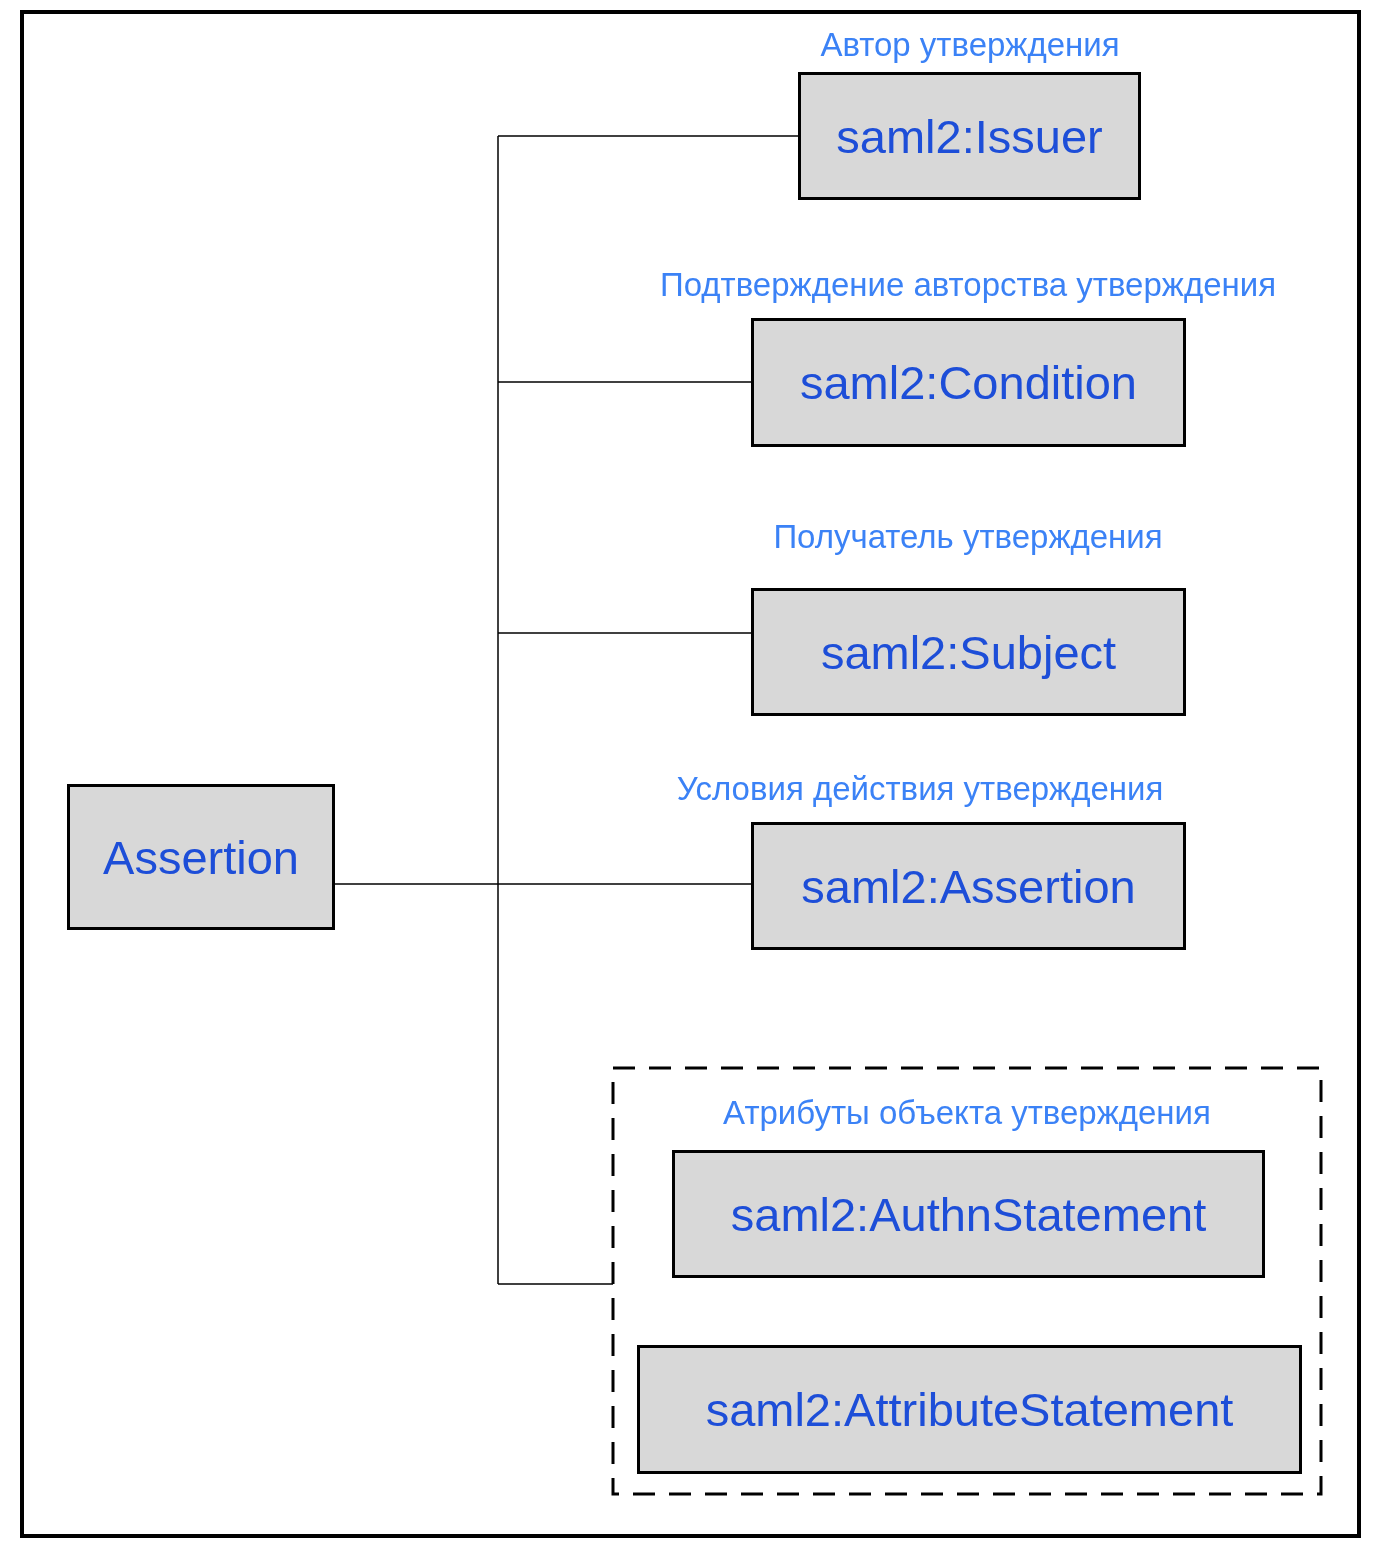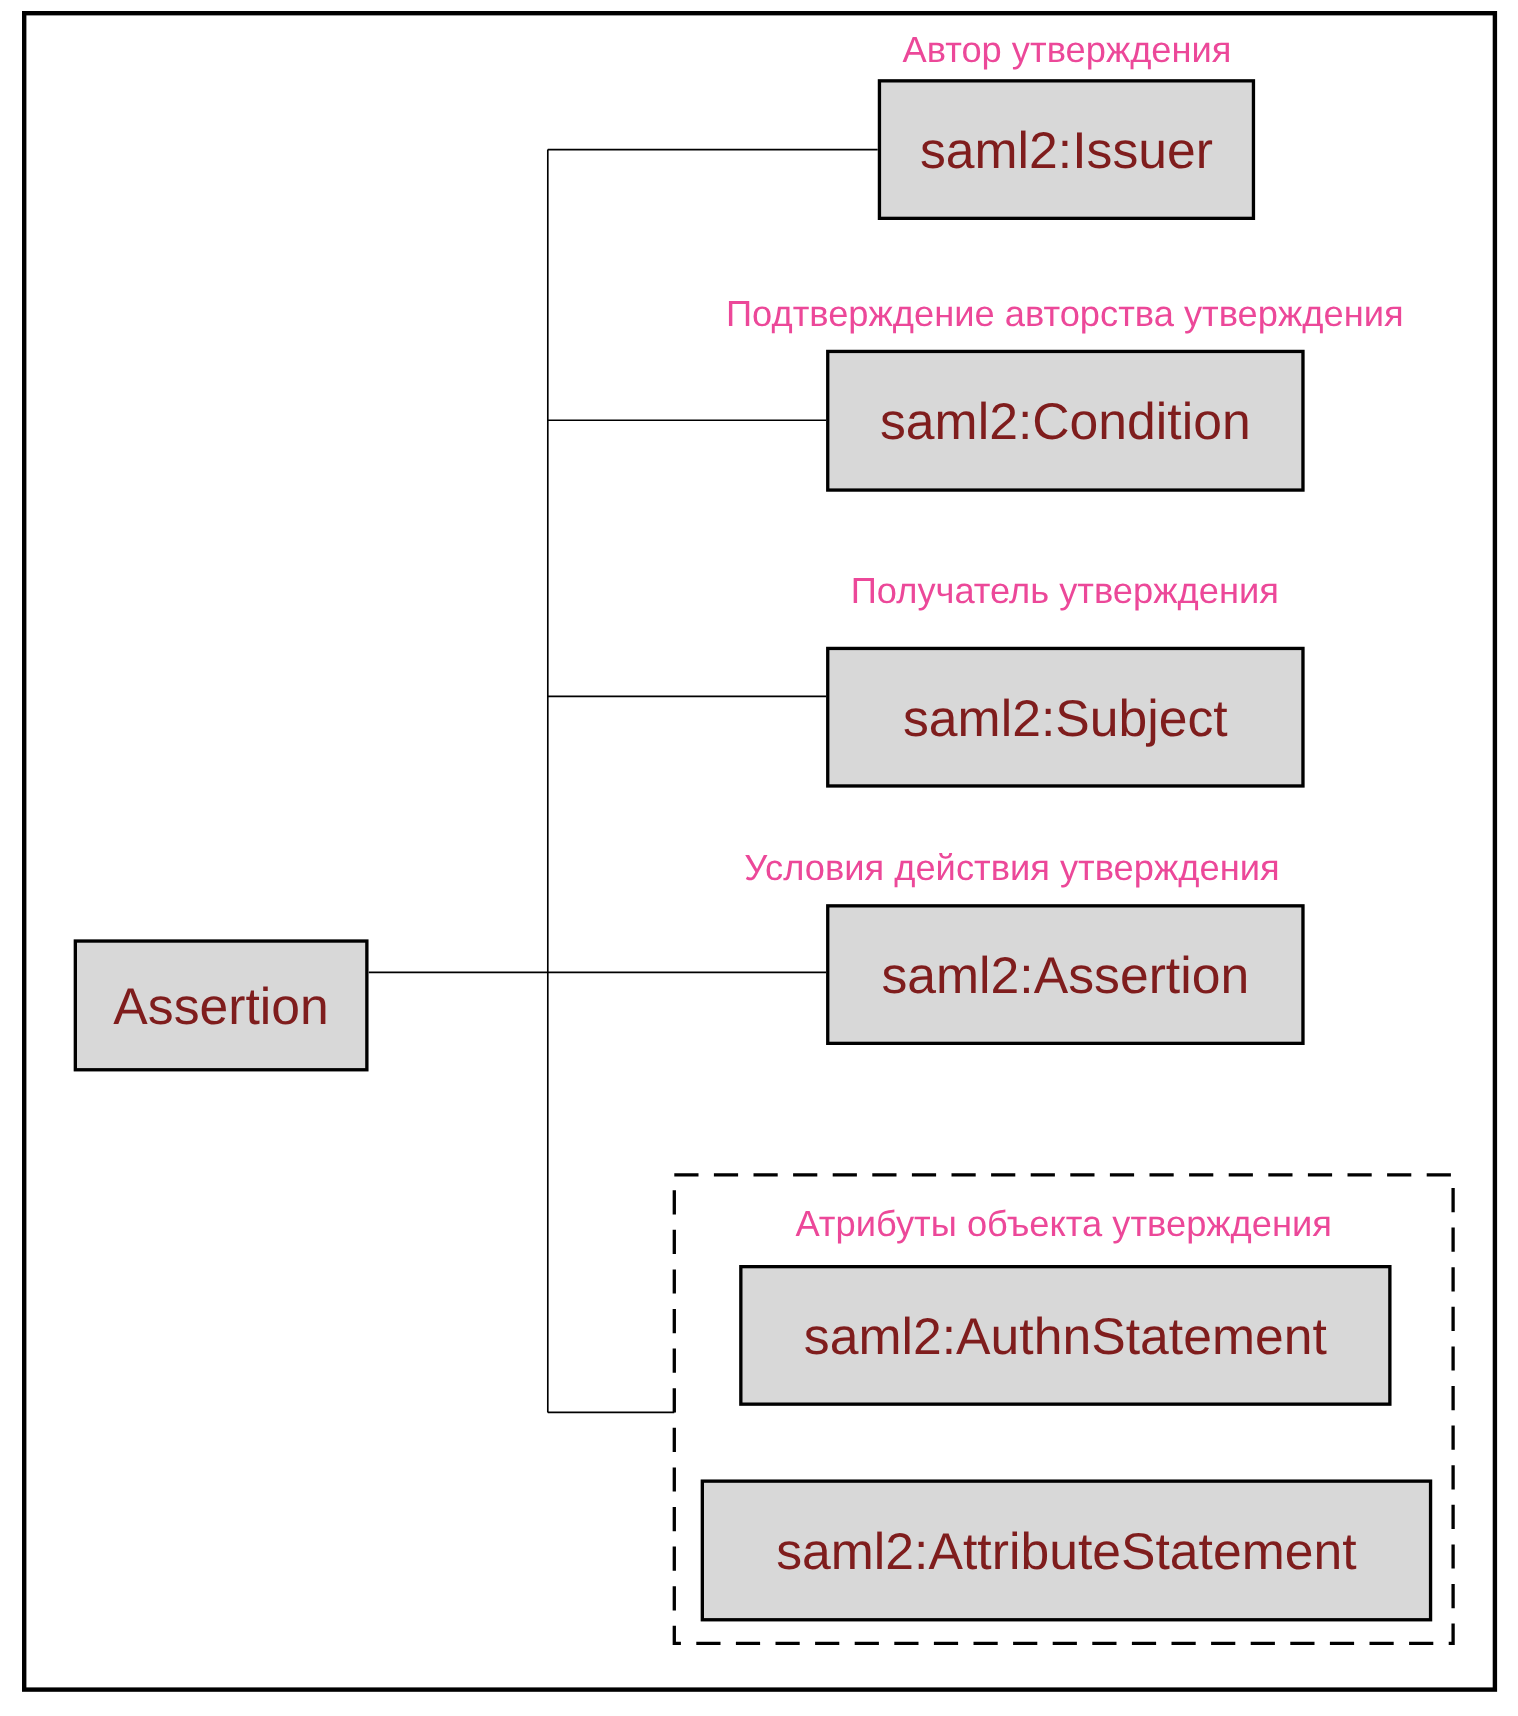--- a/index.html
+++ b/index.html
@@ -35,37 +35,37 @@
   }
   .node {
     position: absolute;
     box-sizing: border-box;
     background: #d8d8d8;
     border: 3px solid #000000;
     display: flex;
     align-items: center;
     justify-content: center;
     font-size: 47px;
-    color: #7f1d1d;
+    color: #1d4ed8;
     white-space: nowrap;
   }
   .caption {
     position: absolute;
     transform: translateX(-50%);
     font-size: 33px;
-    color: #ec4899;
+    color: #3b82f6;
     white-space: nowrap;
     text-align: center;
   }
   
   #node-issuer      { left: 798px; top: 72px;   width: 343px; height: 128px; }
   #node-signature   { left: 751px; top: 318px;  width: 435px; height: 129px; }
   #node-subject     { left: 751px; top: 588px;  width: 435px; height: 128px; }
   #node-condition   { left: 751px; top: 822px;  width: 435px; height: 128px; }
-  #node-assertion   { left: 67px;  top: 854px;  width: 268px; height: 120px; }
+  #node-assertion   { left: 67px;  top: 784px;  width: 268px; height: 146px; }
   #node-authn       { left: 672px; top: 1150px; width: 593px; height: 128px; }
   #node-attribute   { left: 637px; top: 1345px; width: 665px; height: 129px; }
   
   #caption-issuer    { left: 970px; top: 26px;  }
   #caption-signature { left: 968px; top: 266px; }
   #caption-subject   { left: 968px; top: 518px; }
   #caption-condition { left: 920px; top: 770px; }
   #caption-group     { left: 967px; top: 1094px; }
 </style>
 </head>

